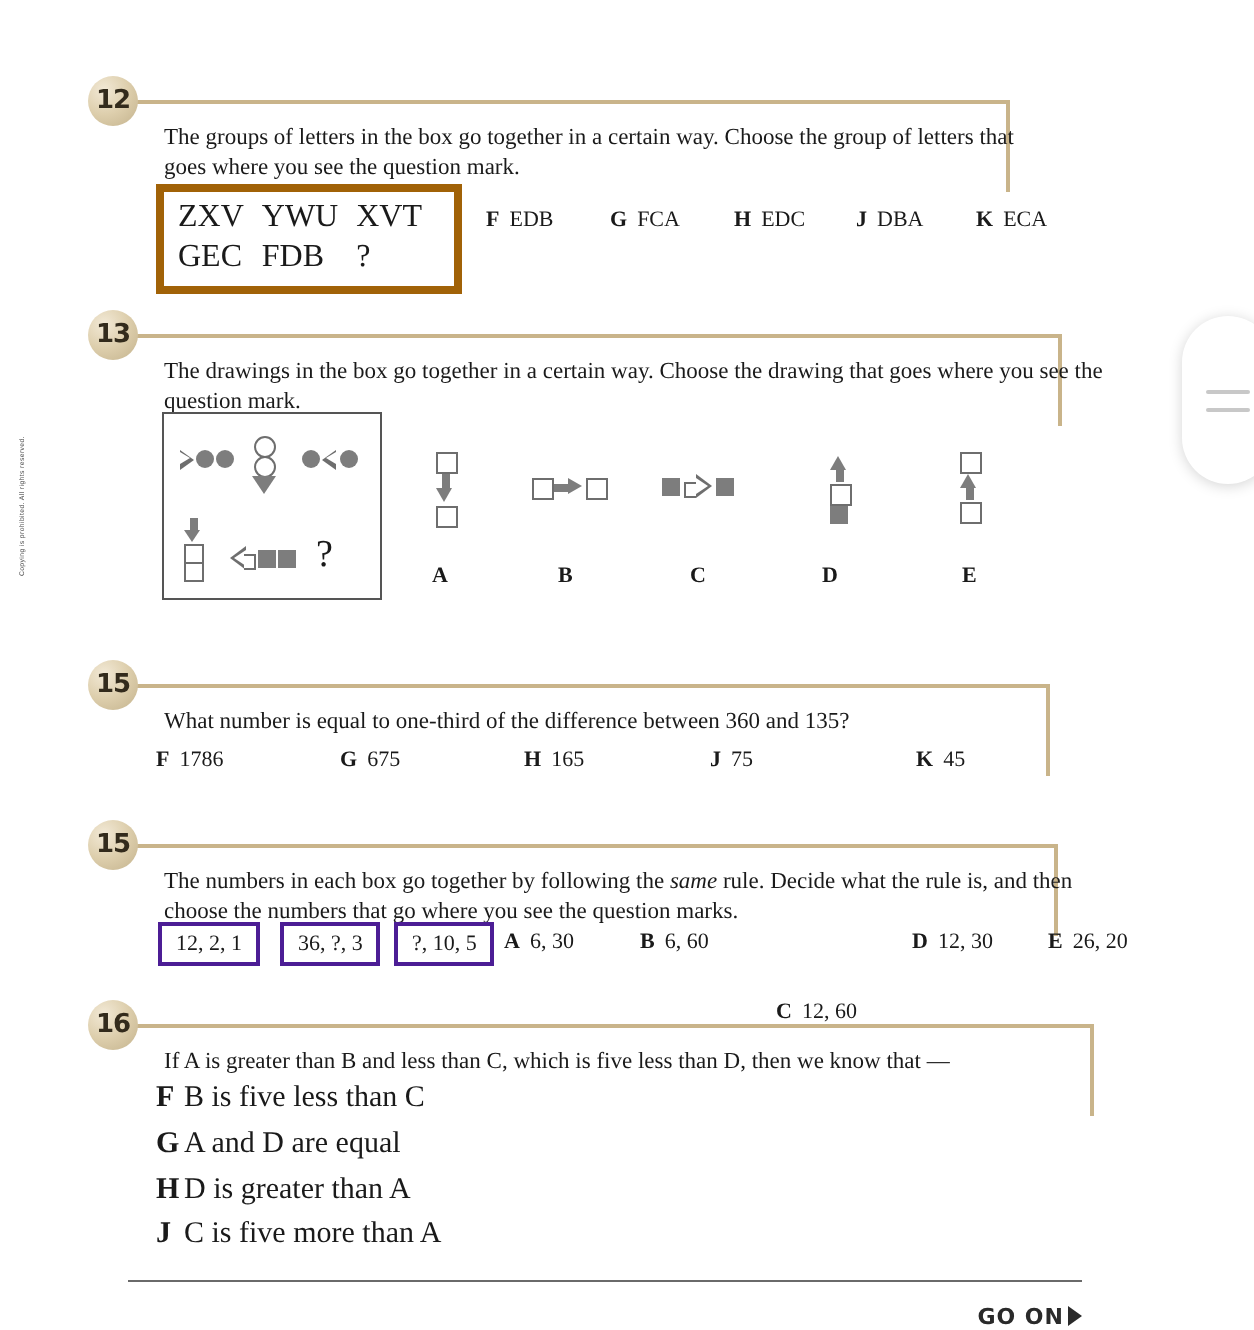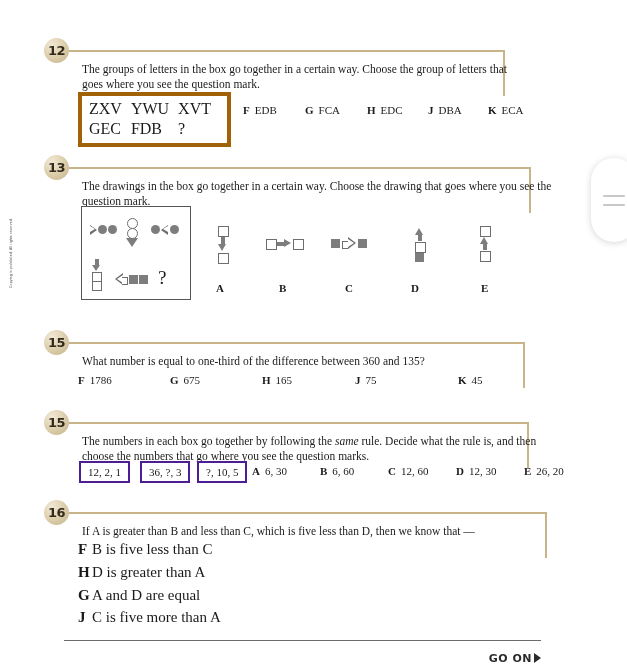--- a/index.html
+++ b/index.html
@@ -292,21 +292,21 @@
   <div class="num-box" style="left:140px;top:461px;">36, ?, 3</div>
   <div class="num-box" style="left:197px;top:461px;">?, 10, 5</div>
 
   <div class="choice-row" style="left:0;top:465px;width:627px;">
     <span class="choice" style="left:252px;">
       <b>A</b><span>6, 30</span>
     </span>
     <span class="choice" style="left:320px;">
       <b>B</b><span>6, 60</span>
     </span>
-    <span class="choice" style="left:388px;">
+    <span class="choice" style="left:388px;margin-top:35px;">
       <b>C</b><span>12, 60</span>
     </span>
     <span class="choice" style="left:456px;">
       <b>D</b><span>12, 30</span>
     </span>
     <span class="choice" style="left:524px;">
       <b>E</b><span>26, 20</span>
     </span>
   </div>
 
@@ -316,24 +316,24 @@
     <div class="q-badge">16</div>
     <div class="q-body">
       <div class="q-text" style="width:490px;">If A is greater than B and less than C, which is five less than D, then we know that —</div>
     </div>
   </div>
   <div class="choice-list" style="left:78px;top:538px;">
     <div class="cl-item">
       <b>F</b><span>B is five less than C</span>
     </div>
     <div class="cl-item">
+      <b>G</b><span>A and D are equal</span>
+    </div>
+    <div class="cl-item">
       <b>H</b><span>D is greater than A</span>
-    </div>
-    <div class="cl-item">
-      <b>G</b><span>A and D are equal</span>
     </div>
     <div class="cl-item">
       <b>J</b><span>C is five more than A</span>
     </div>
   </div>
 
   <div class="footer-rule"></div>
   <div class="go-on"><span>GO ON</span><span style="display:inline-block;margin-left:2px;width:0;height:0;border-left:7px solid #2a2a2a;border-top:5px solid transparent;border-bottom:5px solid transparent;vertical-align:-1px;"></span></div>
 
   <div class="side-tab">

